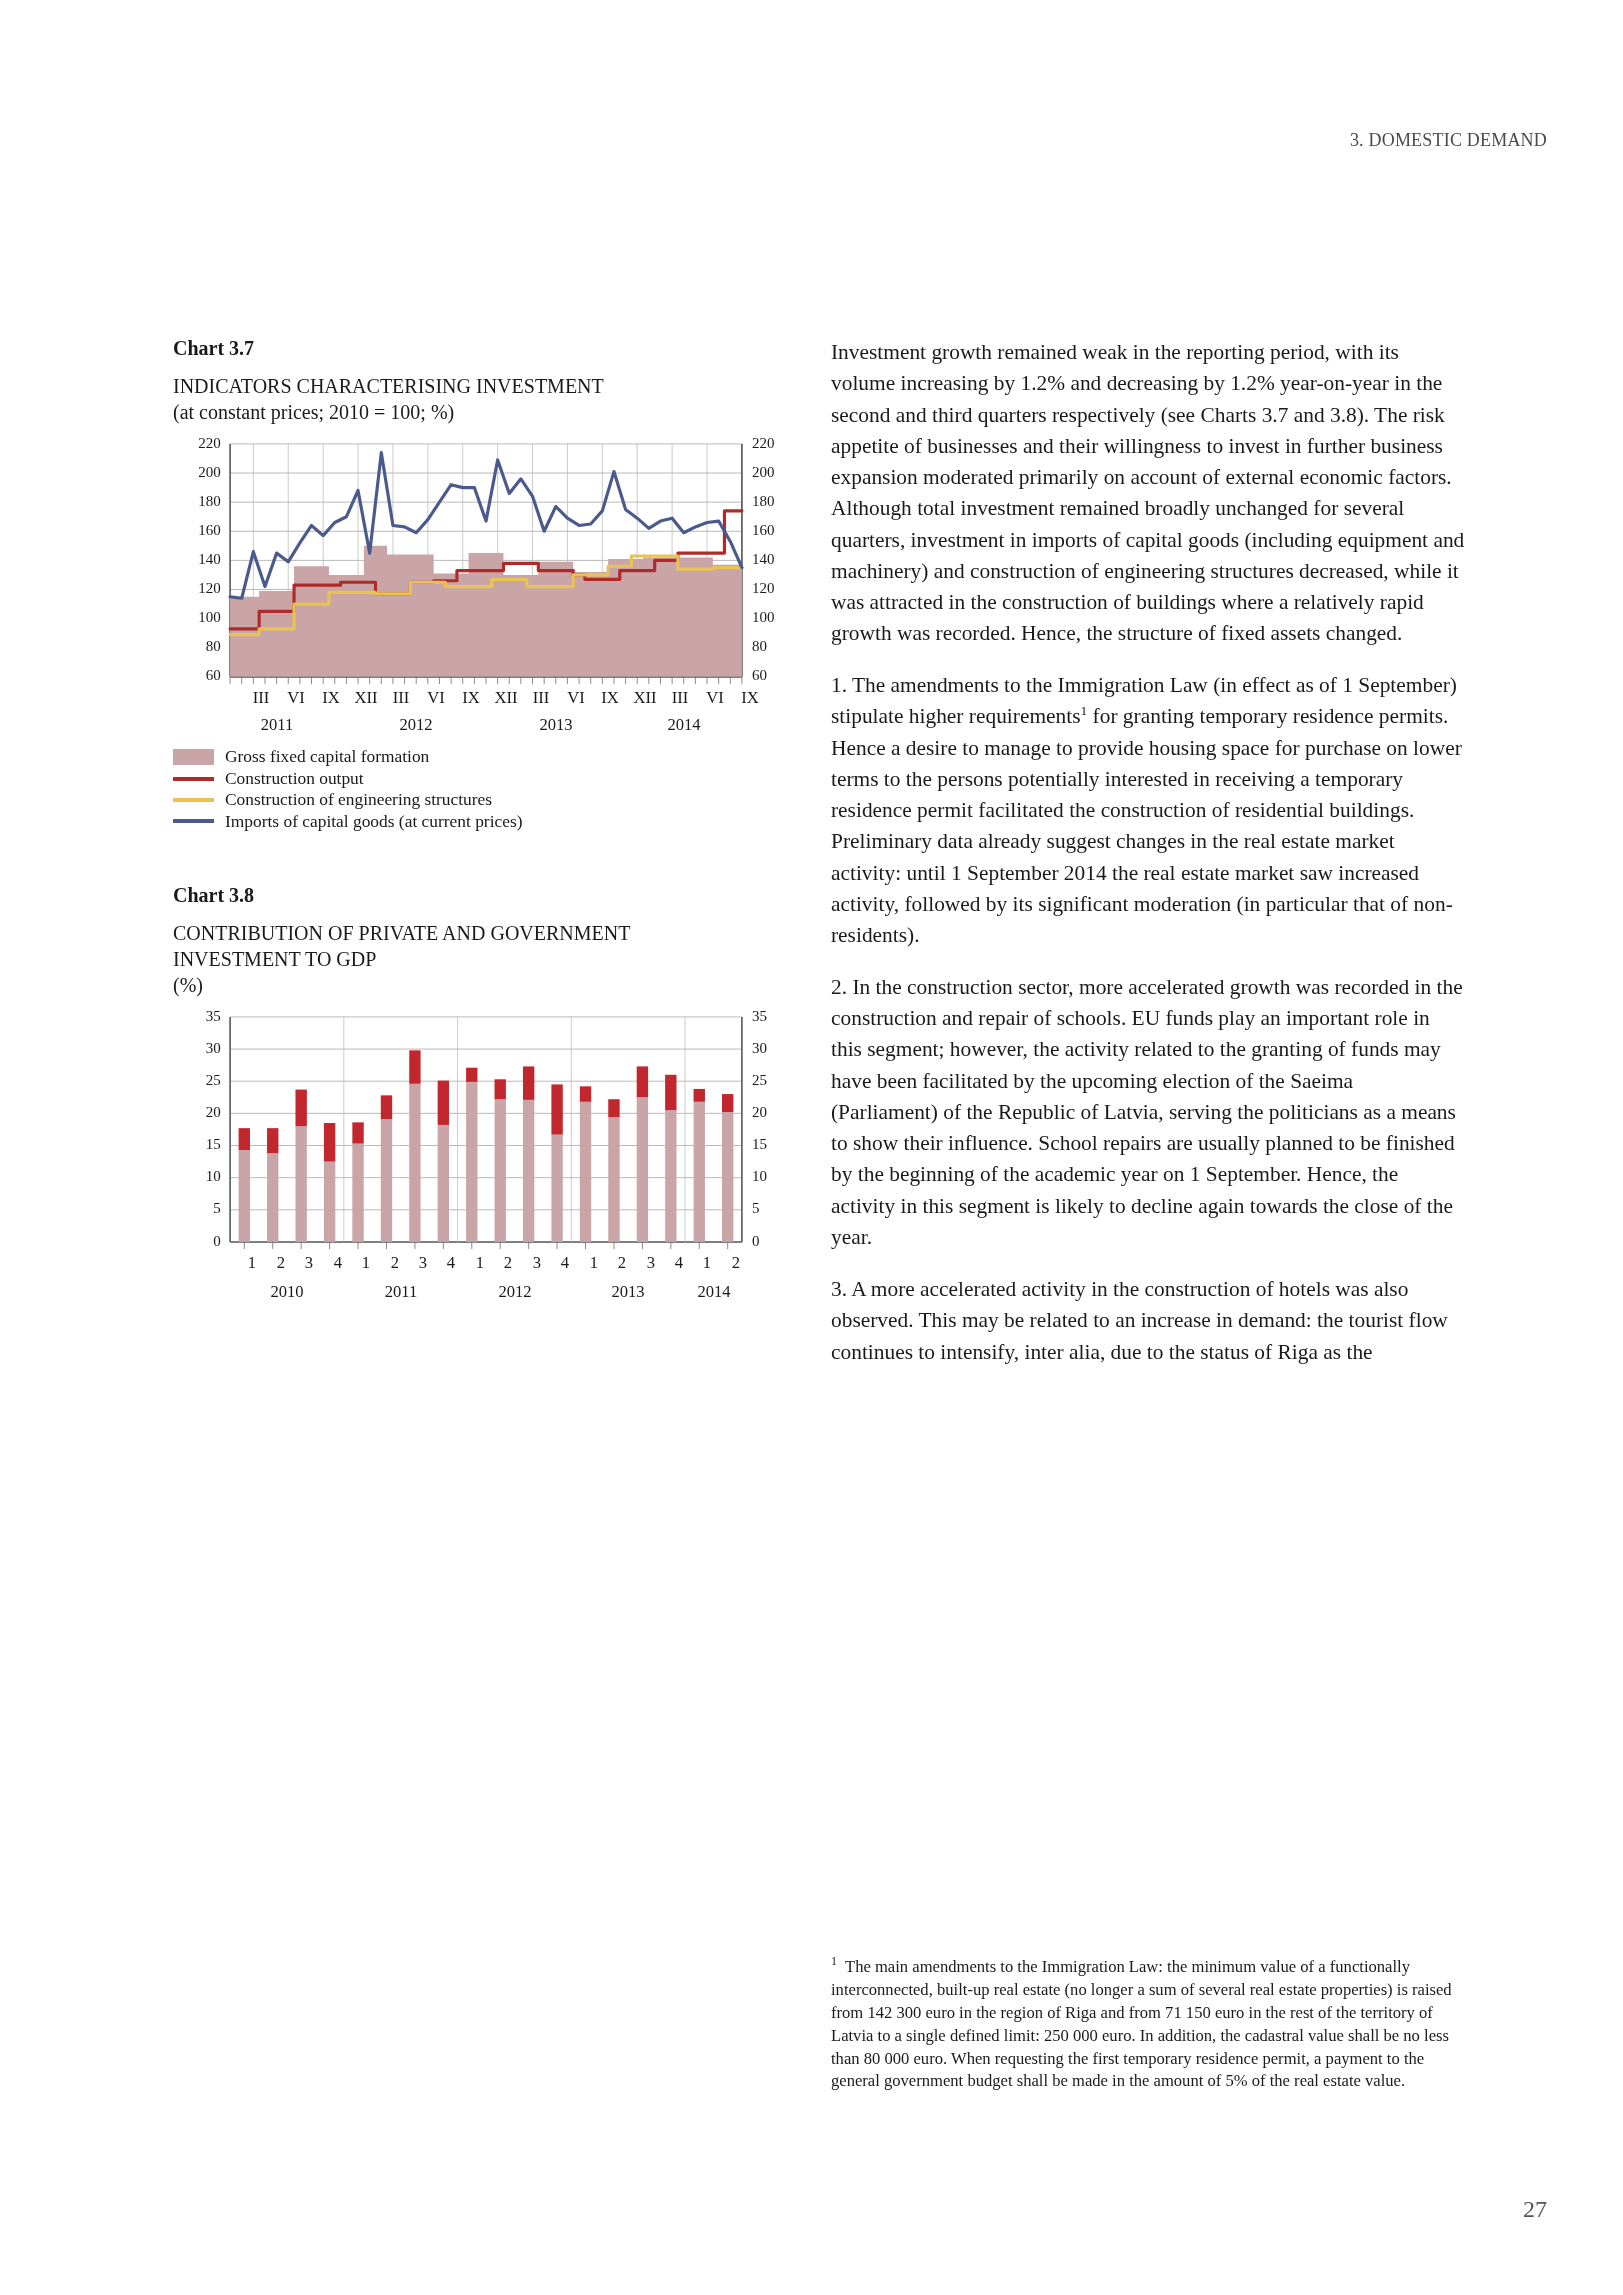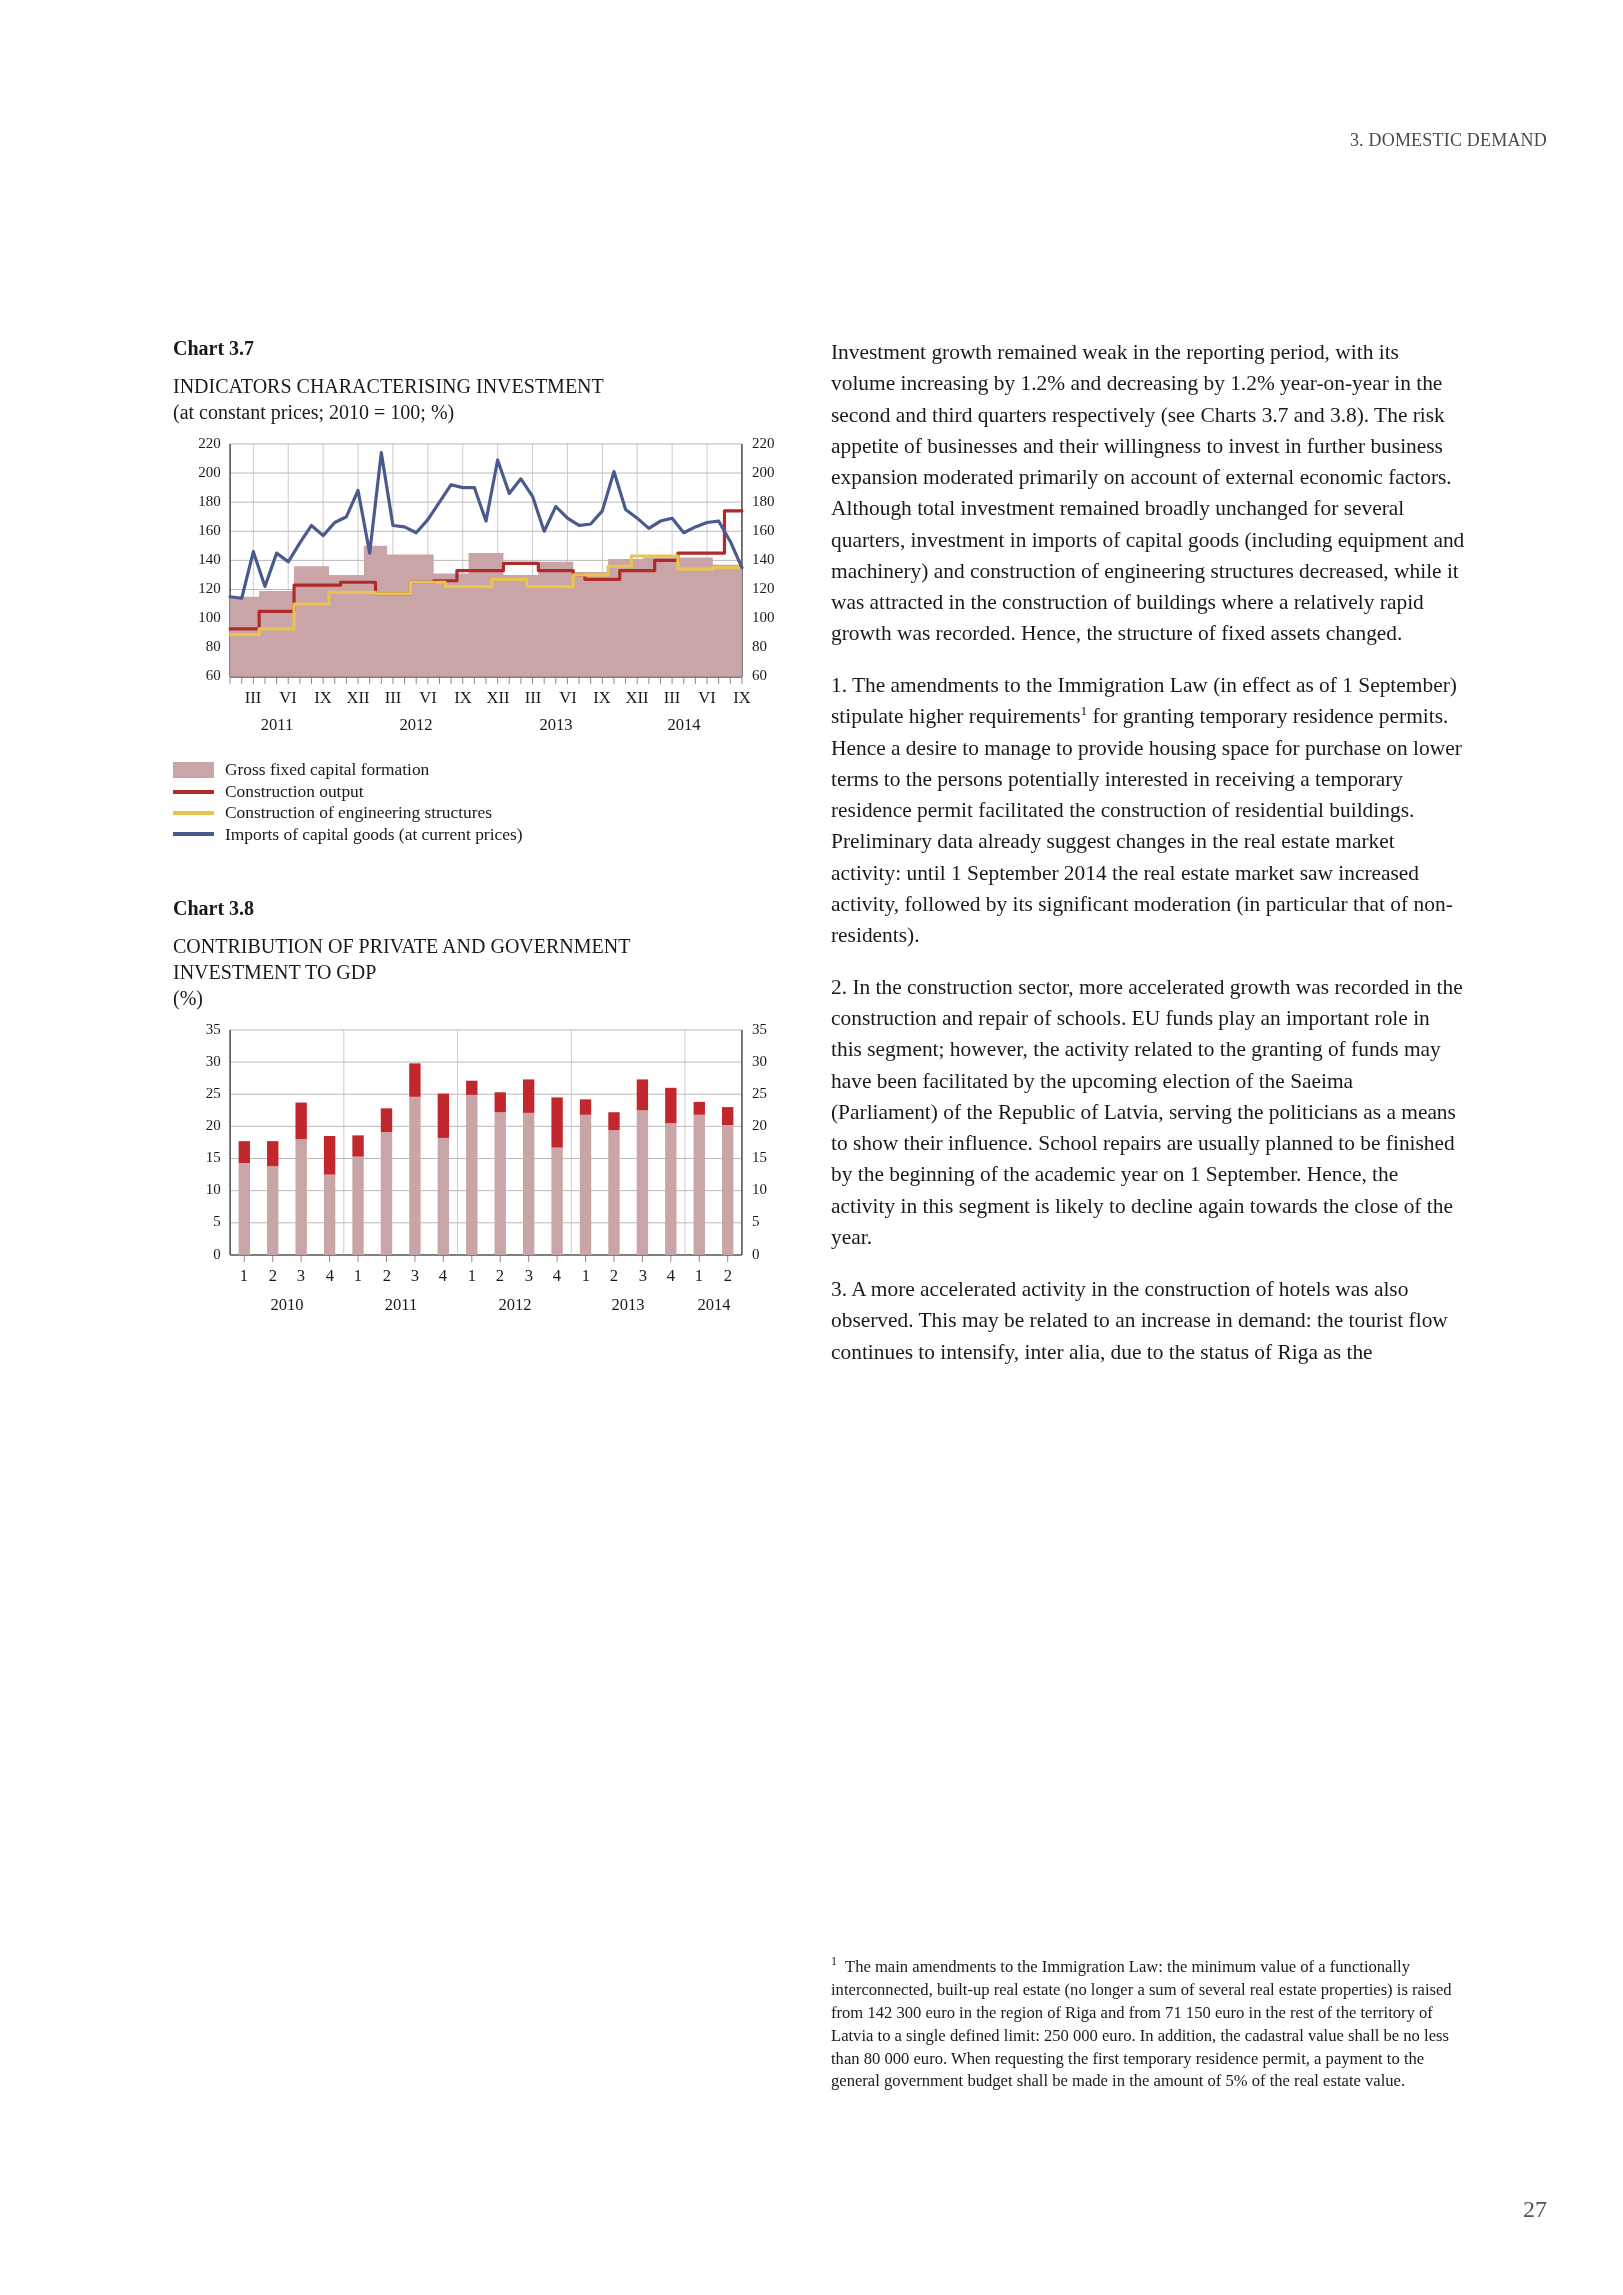--- a/index.html
+++ b/index.html
@@ -24,21 +24,21 @@
 
   
   .chart-block{position:relative;width:626px;}
   .chart-no{font-size:20px;margin:0 0 14.3px 0;font-weight:bold;}
   .chart-title{font-size:20px;line-height:1.28;margin:0;}
   .chart-sub{font-size:20px;line-height:1.28;margin:0;}
 
   .plot-wrap{position:relative;margin-top:11px;}
   .ylab{position:absolute;font-size:15px;color:#1a1a1a;text-align:right;width:35px;}
   .ylab.r{text-align:left;}
-  .xlab{position:absolute;font-size:16.6px;color:#1a1a1a;text-align:center;transform:translateX(-50%);}
+  .xlab{position:absolute;font-size:16.6px;color:#1a1a1a;text-align:center;transform:translateX(-50%);margin-left:8px;}
   .xyear{position:absolute;font-size:16.6px;color:#1a1a1a;text-align:center;transform:translateX(-50%);}
 
   
   .legend{margin-top:11px;}
   .legend-row{display:flex;align-items:center;height:21.4px;}
   .sw-box{width:41px;height:16px;margin-right:11px;flex:0 0 auto;}
   .sw-line{width:41px;height:4px;margin-right:11px;flex:0 0 auto;}
   .legend-txt{font-size:17.4px;line-height:1;}
 
   
@@ -142,21 +142,21 @@
               <line x1="629.9090909090909" x2="629.9090909090909" y1="304" y2="313" stroke="#6b6b6b" stroke-width="1"></line>
               <line x1="644.5909090909091" x2="644.5909090909091" y1="304" y2="313" stroke="#6b6b6b" stroke-width="1"></line>
               <line x1="659.2727272727273" x2="659.2727272727273" y1="304" y2="313" stroke="#6b6b6b" stroke-width="1"></line>
               <line x1="673.9545454545454" x2="673.9545454545454" y1="304" y2="313" stroke="#6b6b6b" stroke-width="1"></line>
               <line x1="688.6363636363636" x2="688.6363636363636" y1="304" y2="313" stroke="#6b6b6b" stroke-width="1"></line>
               <line x1="703.3181818181819" x2="703.3181818181819" y1="304" y2="313" stroke="#6b6b6b" stroke-width="1"></line>
               <line x1="718" x2="718" y1="304" y2="313" stroke="#6b6b6b" stroke-width="1"></line>
             </svg><div class="ylab" style="top: 231px; left: 12.7px;">60</div><div class="ylab r" style="top: 231px; left: 579px;">60</div><div class="ylab" style="top: 202px; left: 12.7px;">80</div><div class="ylab r" style="top: 202px; left: 579px;">80</div><div class="ylab" style="top: 173px; left: 12.7px;">100</div><div class="ylab r" style="top: 173px; left: 579px;">100</div><div class="ylab" style="top: 144px; left: 12.7px;">120</div><div class="ylab r" style="top: 144px; left: 579px;">120</div><div class="ylab" style="top: 115px; left: 12.7px;">140</div><div class="ylab r" style="top: 115px; left: 579px;">140</div><div class="ylab" style="top: 86px; left: 12.7px;">160</div><div class="ylab r" style="top: 86px; left: 579px;">160</div><div class="ylab" style="top: 57px; left: 12.7px;">180</div><div class="ylab r" style="top: 57px; left: 579px;">180</div><div class="ylab" style="top: 27.5px; left: 12.7px;">200</div><div class="ylab r" style="top: 27.5px; left: 579px;">200</div><div class="ylab" style="top: -1.6px; left: 12.7px;">220</div><div class="ylab r" style="top: -1.6px; left: 579px;">220</div><div class="xlab" style="left: 80px; top: 252px;">III</div><div class="xlab" style="left: 115px; top: 252px;">VI</div><div class="xlab" style="left: 150px; top: 252px;">IX</div><div class="xlab" style="left: 185px; top: 252px;">XII</div><div class="xlab" style="left: 220px; top: 252px;">III</div><div class="xlab" style="left: 255px; top: 252px;">VI</div><div class="xlab" style="left: 290px; top: 252px;">IX</div><div class="xlab" style="left: 325px; top: 252px;">XII</div><div class="xlab" style="left: 360px; top: 252px;">III</div><div class="xlab" style="left: 395px; top: 252px;">VI</div><div class="xlab" style="left: 429px; top: 252px;">IX</div><div class="xlab" style="left: 464px; top: 252px;">XII</div><div class="xlab" style="left: 499px; top: 252px;">III</div><div class="xlab" style="left: 534px; top: 252px;">VI</div><div class="xlab" style="left: 569px; top: 252px;">IX</div><div class="xyear" style="left: 104px; top: 279px;">2011</div><div class="xyear" style="left: 243px; top: 279px;">2012</div><div class="xyear" style="left: 383px; top: 279px;">2013</div><div class="xyear" style="left: 511px; top: 279px;">2014</div></div>
       </div>
 
-      <div class="legend" id="c37-legend" style="margin-top:14px;">
+      <div class="legend" id="c37-legend" style="margin-top:1px;">
           <div class="legend-row">
             <div class="sw-box" style="background: rgb(201, 165, 168);"></div>
             <div class="legend-txt">Gross fixed capital formation</div>
           </div>
           <div class="legend-row">
             <div class="sw-line" style="background: rgb(176, 42, 42);"></div>
             <div class="legend-txt">Construction output</div>
           </div>
           <div class="legend-row">
             <div class="sw-line" style="background: rgb(232, 195, 81);"></div>

